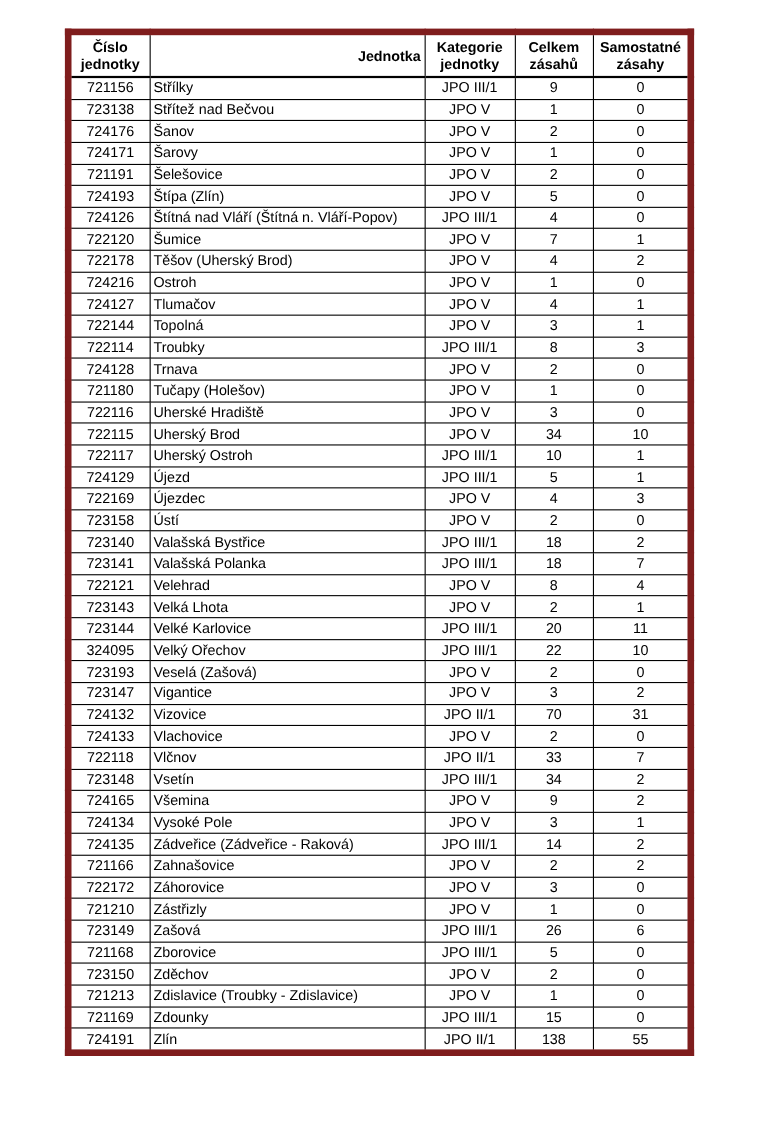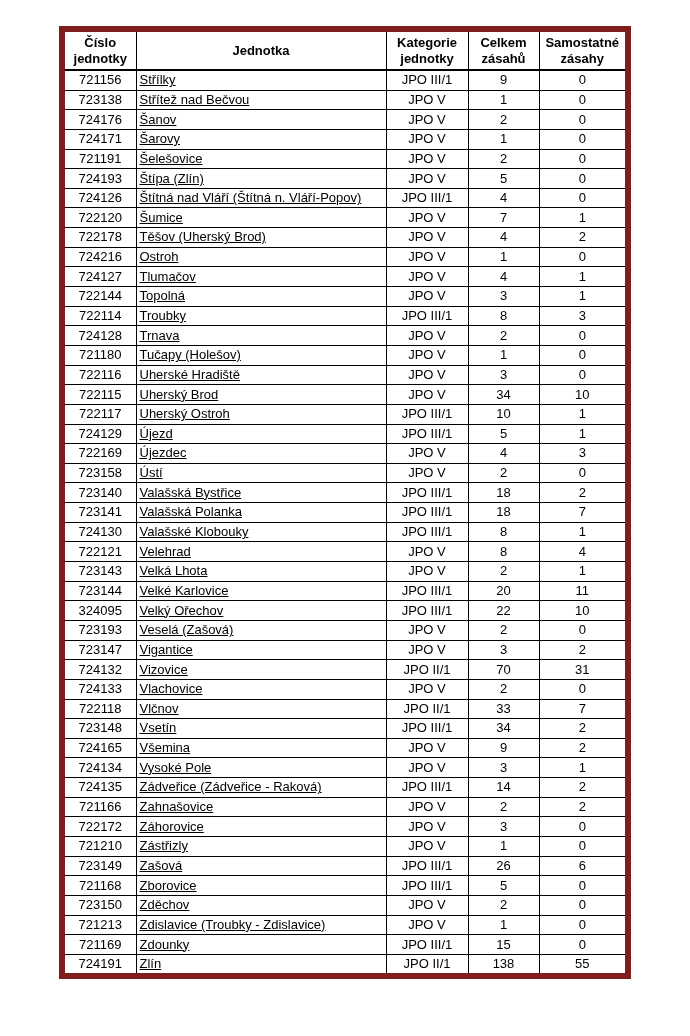--- a/index.html
+++ b/index.html
@@ -40,27 +40,27 @@
     }
     table.units thead th {
       height: 37px;
       font-weight: bold;
       font-size: 13px;
       line-height: 16px;
       text-align: center;
       border-bottom: 2px solid #000;
     }
     table.units thead th.left {
-      text-align: center;
+      text-align: right;
     }
     table.units tbody td {
       height: 18.65px;
     }
     td.center { text-align: center; }
-    td.left { text-align: left; padding-left: 3px; text-decoration: underline; }
+    td.left { text-align: left; padding-left: 3px; }
   </style>
 </head>
 <body>
 
 <div class="page">
   <table class="units">
     <colgroup>
       <col class="c-num">
       <col class="c-name">
       <col class="c-cat">
@@ -244,27 +244,20 @@
           <td class="center">2</td>
         </tr>
         <tr>
           <td class="center">723141</td>
           <td class="left">Valašská Polanka</td>
           <td class="center">JPO III/1</td>
           <td class="center">18</td>
           <td class="center">7</td>
         </tr>
         <tr>
-          <td class="center">724130</td>
-          <td class="left">Valašské Klobouky</td>
-          <td class="center">JPO III/1</td>
-          <td class="center">8</td>
-          <td class="center">1</td>
-        </tr>
-        <tr>
           <td class="center">722121</td>
           <td class="left">Velehrad</td>
           <td class="center">JPO V</td>
           <td class="center">8</td>
           <td class="center">4</td>
         </tr>
         <tr>
           <td class="center">723143</td>
           <td class="left">Velká Lhota</td>
           <td class="center">JPO V</td>

